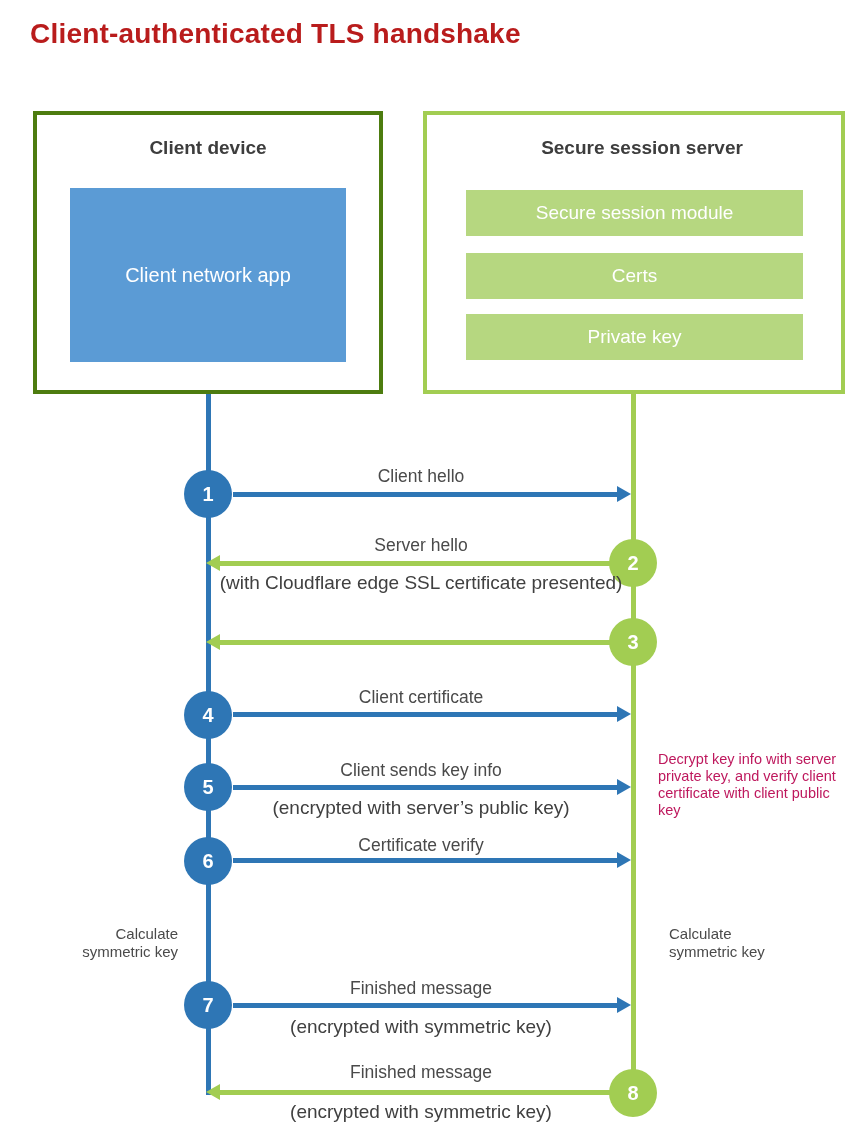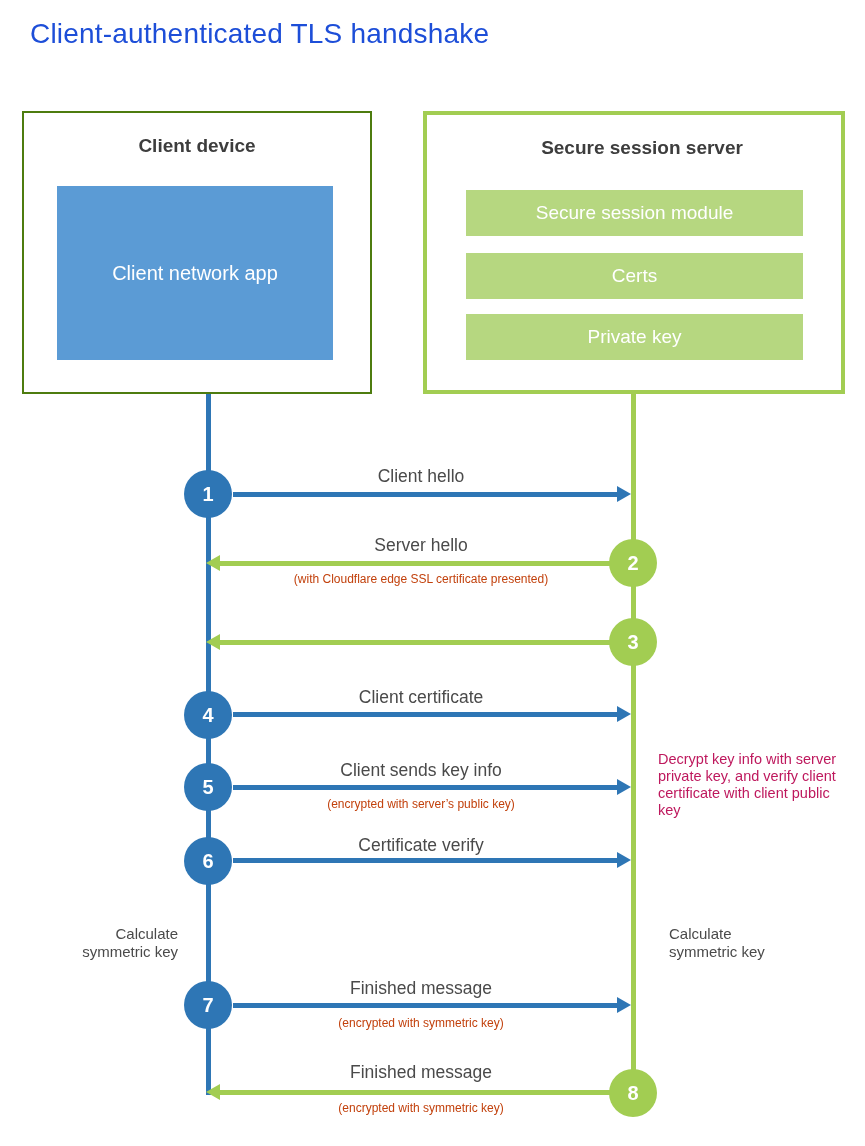--- a/index.html
+++ b/index.html
@@ -2,26 +2,26 @@
 <html><head>
 <meta charset="utf-8">
 <style>
   html,body{margin:0;padding:0;background:#fff;}
   #canvas{
     position:relative;width:865px;height:1146px;background:#ffffff;overflow:hidden;
     font-family:"Liberation Sans","DejaVu Sans",sans-serif;
   }
   
   .page-title{
-    position:absolute;left:30px;top:18px;font-size:28px;font-weight:400;
-    color:#1d4ed8;letter-spacing:.2px;
+    position:absolute;left:30px;top:18px;font-size:28px;font-weight:700;
+    color:#b91c1c;letter-spacing:.2px;
   }
   
   .actor-box{position:absolute;top:111px;height:283px;background:#fff;box-sizing:border-box;}
-  .client-box{left:22px;width:350px;border:2px solid #4d7c0f;}
+  .client-box{left:33px;width:350px;border:4px solid #4d7c0f;}
   .server-box{left:423px;width:422px;border:4px solid #a2cd52;padding-left:16px;}
   .actor-title{
     text-align:center;margin-top:22px;font-size:19px;font-weight:700;color:#3d3d3d;
   }
   .client-app{
     position:absolute;left:33px;top:73px;width:276px;height:174px;background:#5b9bd5;
     display:flex;align-items:center;justify-content:center;text-align:center;
     color:#ffffff;font-size:20px;line-height:26px;padding:0 40px;box-sizing:border-box;
   }
   .server-bar{
@@ -60,21 +60,21 @@
   }
   .ay-1{top:492px;} .ay-2{top:561px;} .ay-3{top:640px;} .ay-4{top:712px;}
   .ay-5{top:785px;} .ay-6{top:858px;} .ay-7{top:1003px;} .ay-8{top:1090px;}
   
   .msg-label{
     position:absolute;left:209px;width:424px;text-align:center;
     font-size:17.5px;color:#4a4a4a;z-index:4;
   }
   .msg-sublabel{
     position:absolute;left:209px;width:424px;text-align:center;
-    font-size:12px;color:#c2410c;z-index:4;
+    font-size:19px;color:#404040;z-index:4;
   }
   .ly-1{top:466px;} .ly-2{top:535px;} .lsy-2{top:572px;}
   .ly-3{top:616px;} .ly-4{top:687px;}
   .ly-5{top:760px;} .lsy-5{top:797px;}
   .ly-6{top:835px;} .lsy-6{top:872px;}
   .ly-7{top:978px;} .lsy-7{top:1016px;}
   .ly-8{top:1062px;} .lsy-8{top:1101px;}
   
   .decrypt-note{
     position:absolute;left:658px;top:751px;width:192px;

